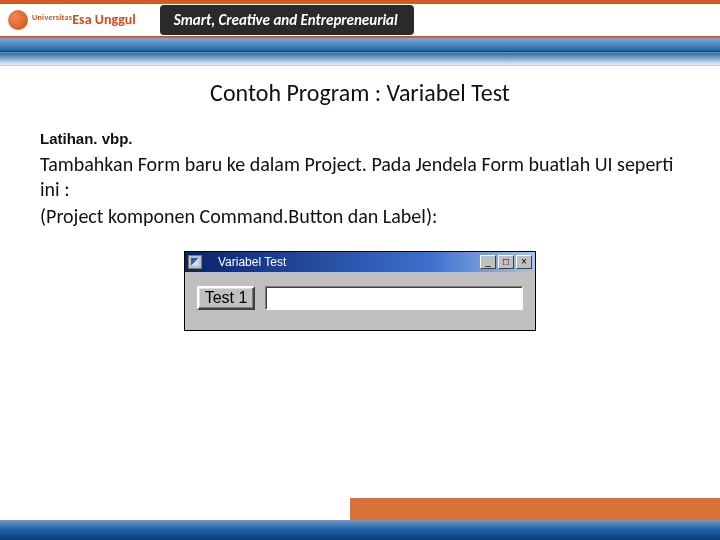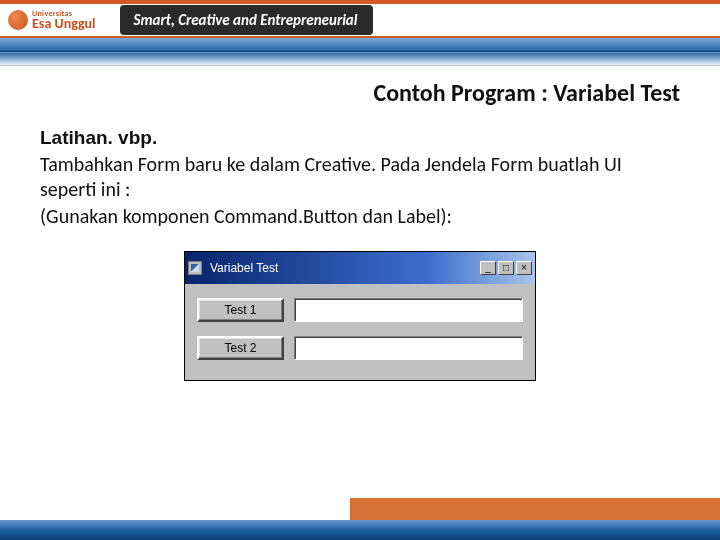--- a/index.html
+++ b/index.html
@@ -29,21 +29,21 @@
     color: #c94f20;
     font-weight: bold;
     font-size: 12px;
     line-height: 1;
   }
   .logo-mark {
     width: 20px; height: 20px; border-radius: 50%;
     background: radial-gradient(circle at 35% 35%, #f08a4b, #c94f20);
     display: inline-block;
   }
-  .logo-text { display:flex; flex-direction:column; }
+  .logo-text { display:flex; flex-direction:row; }
   .logo-text .t1 { font-size: 8px; letter-spacing: .3px; }
   .logo-text .t2 { font-size: 14px; }
   .tagline {
     margin-left: 24px;
     color: #fff;
     background: #2a2a2a;
     padding: 6px 16px 6px 14px;
     font-style: italic;
     font-weight: bold;
     font-size: 15px;
@@ -62,52 +62,52 @@
     content:"";
     position:absolute; left:0; right:0; top:50%;
     height:1px; background: rgba(255,255,255,.35);
   }
 
   
   .content {
     padding: 8px 40px 0 40px;
   }
   .slide-title {
-    text-align: right;
-    font-weight: 700;
+    text-align: center;
+    font-weight: 400;
     font-size: 24px;
     color: #111;
     margin: 4px 0 18px 0;
   }
   .para {
     font-size: 20px;
     line-height: 1.25;
     color: #111;
     margin-bottom: 2px;
   }
-  .para .boldish { font-weight: 700; font-family: Arial, sans-serif; font-size:19px;}
+  .para .boldish { font-weight: 700; font-family: Arial, sans-serif; font-size:15px;}
   .para-indent { margin-left: 4px; }
 
   
   .vb-wrap {
     margin: 22px auto 0 auto;
     width: 352px;
   }
   .vb-window {
     border: 1px solid #000;
     background: #c0c0c0;
     box-shadow: 1px 1px 0 #808080 inset;
   }
   .titlebar {
-    height: 32px;
+    height: 20px;
     background: linear-gradient(90deg, #08246b, #3d6fce 70%, #a9c5ec);
     display: flex;
     align-items: center;
     padding: 0 3px;
-    gap: 8px;
+    gap: 16px;
   }
   .titlebar .win-icon {
     width: 14px; height: 14px;
     background: #c0c0c0;
     border: 1px solid #7a7a7a;
     display:flex; align-items:center; justify-content:center;
   }
   .titlebar .win-icon::before{
     content:""; width:8px; height:8px;
     background: linear-gradient(135deg,#2a5fb0 50%, #c9dcf3 50%);
@@ -133,26 +133,26 @@
     padding: 14px 12px 16px 12px;
   }
   .row {
     display: flex;
     align-items: stretch;
     gap: 10px;
     margin-bottom: 14px;
   }
   .row:last-child{ margin-bottom: 4px;}
   .cmd-btn {
-    width: 87px; height: 24px;
+    width: 58px; height: 24px;
     background: #c0c0c0;
     border: 2px solid #fff;
     border-right-color:#404040; border-bottom-color:#404040;
     font-family: "MS Sans Serif", Tahoma, Arial;
-    font-size: 12px;
+    font-size: 16px;
     color: #000;
     display:flex; align-items:center; justify-content:center;
     box-shadow: inset -1px -1px 0 #808080, inset 1px 1px 0 #dfdfdf;
   }
   .lbl-box {
     flex: 1;
     height: 24px;
     background: #fff;
     border: 1px solid #808080;
     border-right-color:#fff; border-bottom-color:#fff;
@@ -189,43 +189,39 @@
 </div>
 
 <div class="blue-strip"></div>
 
 <div class="content">
   <div class="slide-title">Contoh Program : Variabel Test</div>
 
   <div class="para">
     <span class="boldish">Latihan. vbp.</span>
   </div>
-  <div class="para">Tambahkan Form baru ke dalam Creative. Pada Jendela Form buatlah UI seperti ini :</div>
-  <div class="para">(Gunakan komponen Command.Button dan Label):</div>
+  <div class="para">Tambahkan Form baru ke dalam Project. Pada Jendela Form buatlah UI seperti ini :</div>
+  <div class="para">(Project komponen Command.Button dan Label):</div>
 
   <div class="vb-wrap">
     <div class="vb-window">
       <div class="titlebar">
         <span class="win-icon"></span>
         <span class="title-text">Variabel Test</span>
         <span class="winbtns">
           <span class="winbtn">_</span>
           <span class="winbtn">□</span>
           <span class="winbtn">×</span>
         </span>
       </div>
       <div class="form-body">
         <div class="row">
           <div class="cmd-btn">Test 1</div>
           <div class="lbl-box"></div>
         </div>
-        <div class="row">
-          <div class="cmd-btn">Test 2</div>
-          <div class="lbl-box"></div>
-        </div>
       </div>
     </div>
   </div>
 </div>
 
 <div class="bottom">
   <div class="bottom-orange"></div>
   <div class="bottom-blue"></div>
 </div>
 

